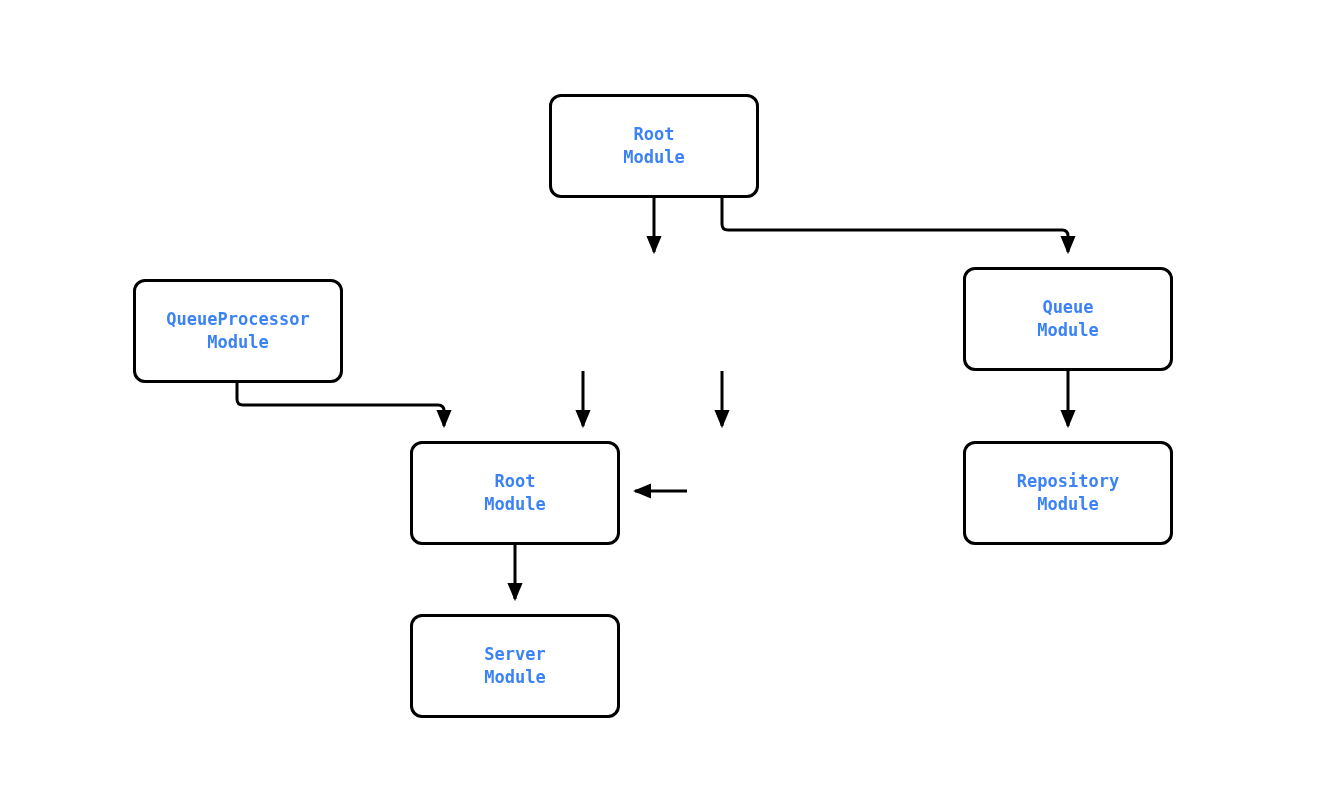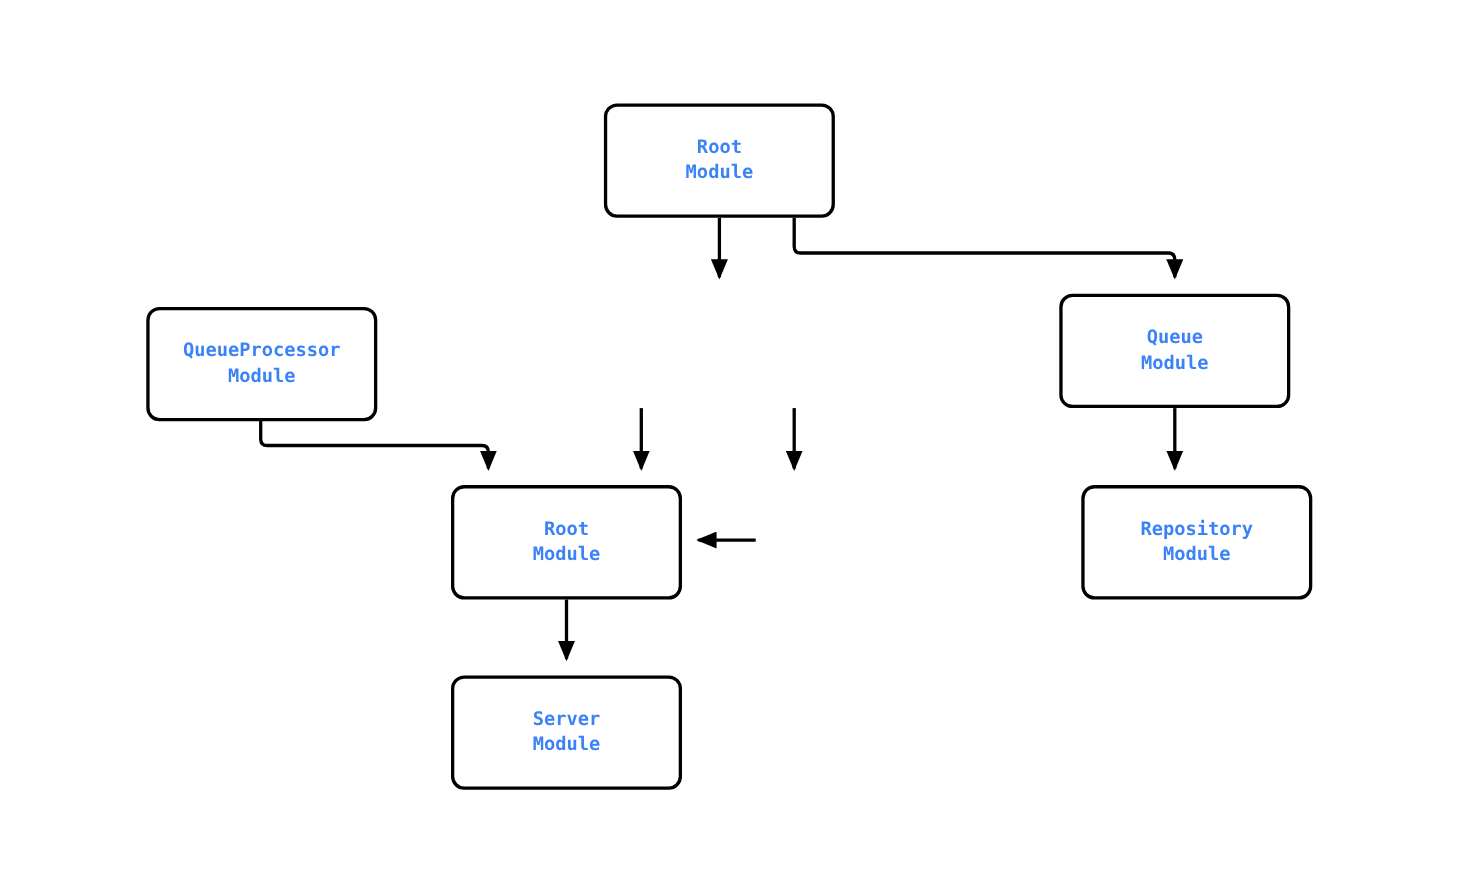--- a/index.html
+++ b/index.html
@@ -106,21 +106,21 @@
     <div class="node-label"><span>Queue</span>
 <span>Module</span></div>
   </div>
 
   <div class="node" style="left:410px; top:441px; width:210px; height:104px;">
     <div class="node-label"><span>Root</span>
 <span>Module</span></div>
   </div>
 
 
-  <div class="node" style="left:963px; top:441px; width:210px; height:104px;margin-left:20px;">
+  <div class="node" style="left:963px; top:441px; width:210px; height:104px;">
     <div class="node-label"><span>Repository</span>
 <span>Module</span></div>
   </div>
 
   <div class="node" style="left:410px; top:614px; width:210px; height:104px;">
     <div class="node-label"><span>Server</span>
 <span>Module</span></div>
   </div>
 
 </div>

